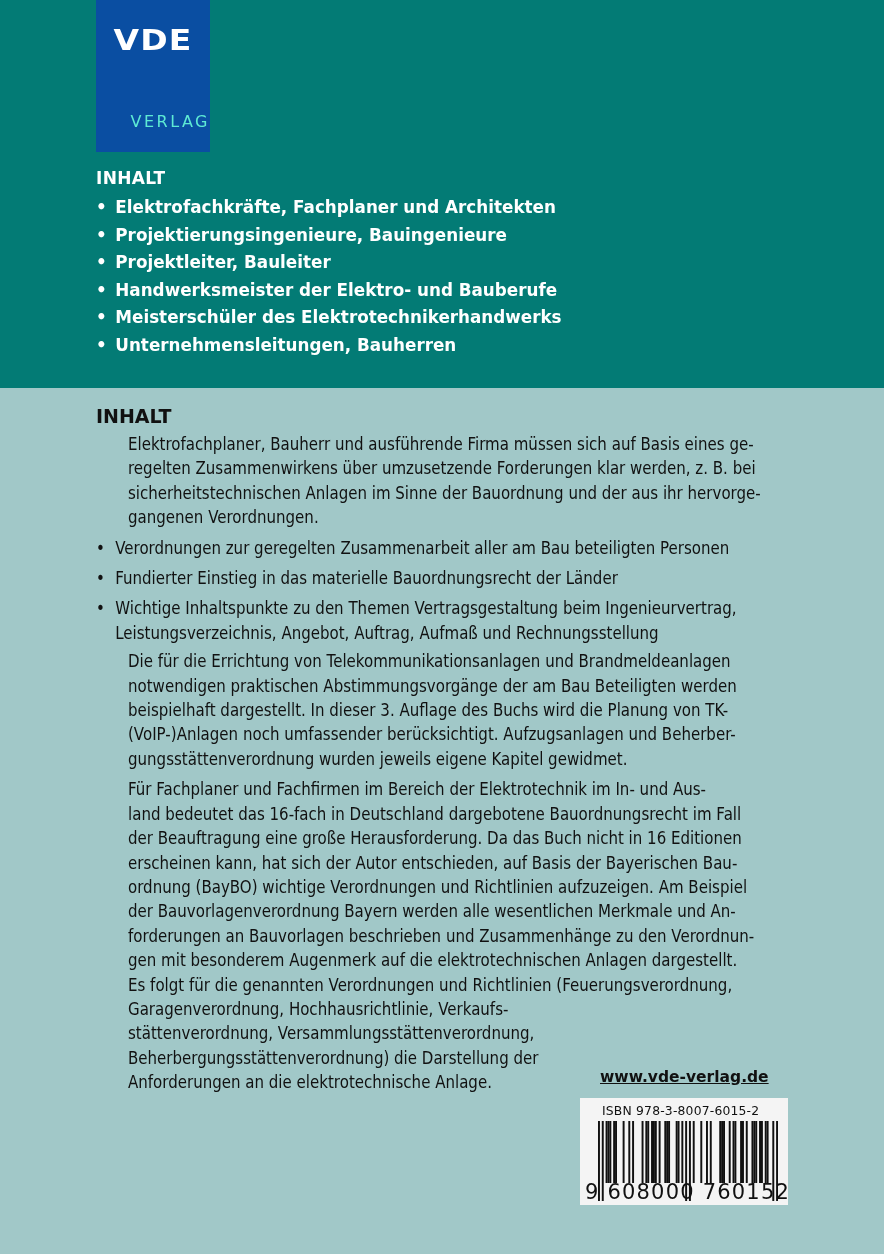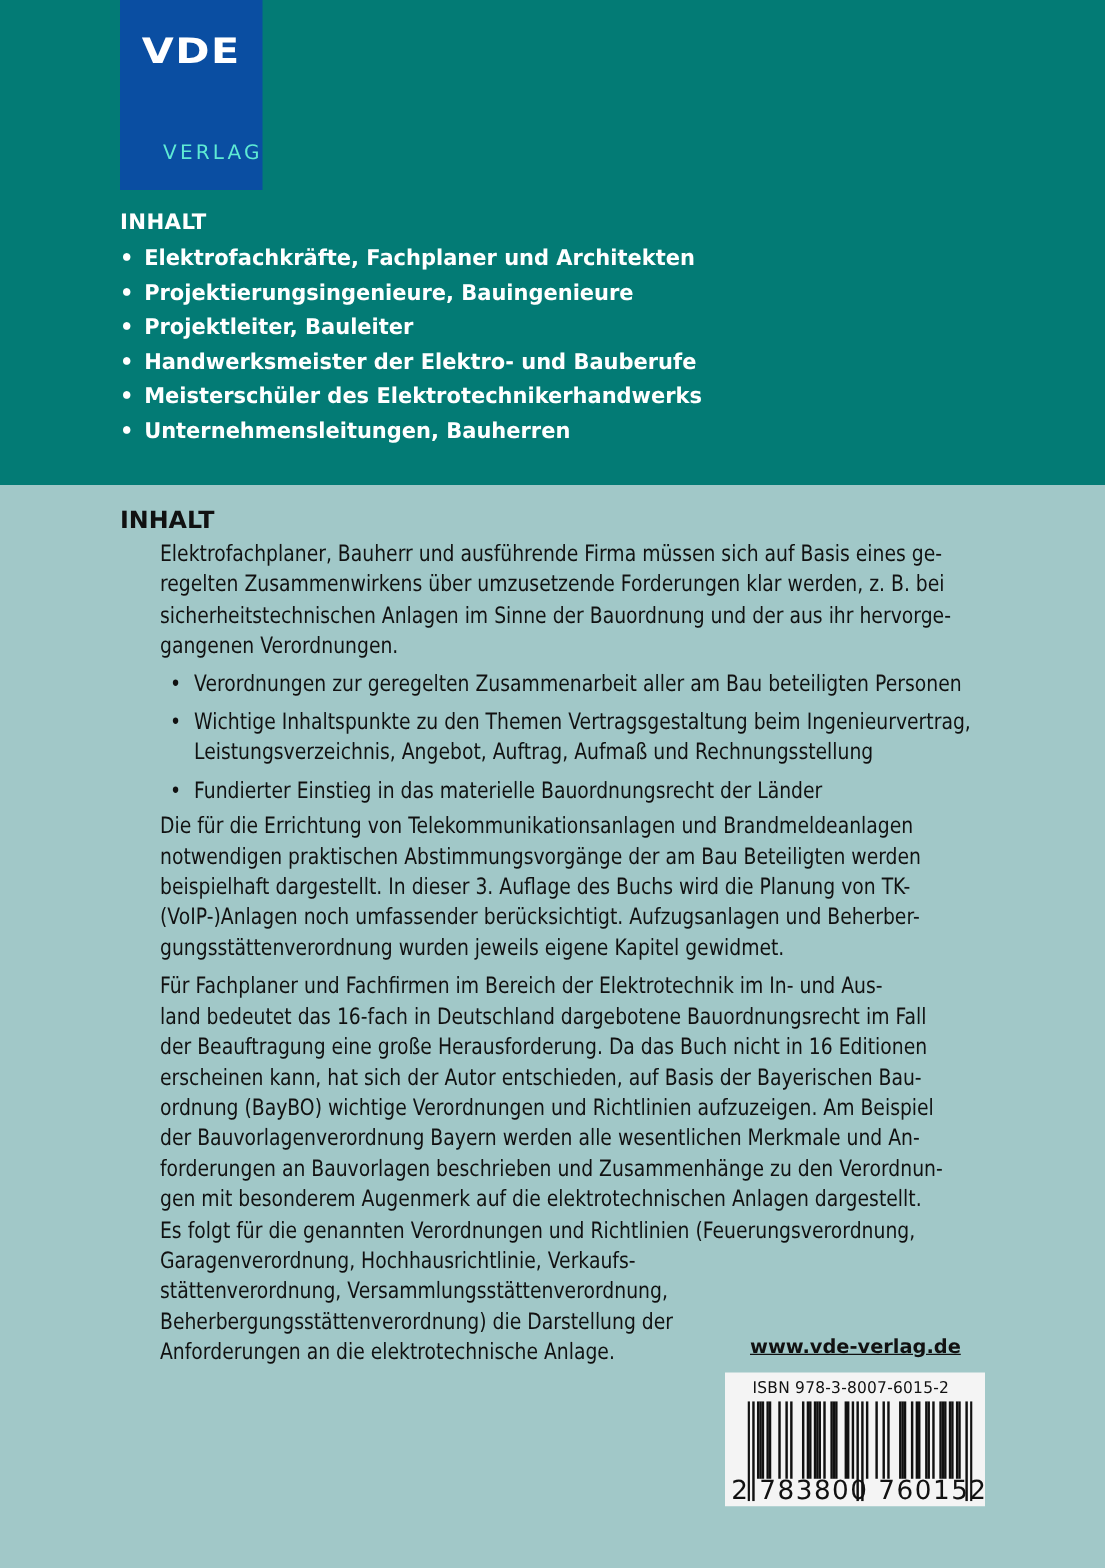--- a/index.html
+++ b/index.html
@@ -38,21 +38,21 @@
   .leser li { font-size: 17.4px; line-height: 27.6px; white-space: nowrap; transform-origin: left; transform: scaleX(0.965); }
   .leser li .b { display: inline-block; width: 20px; }
 
   .content {
     position: absolute; left: 96px; top: 405px; width: 700px;
     font-family: "DejaVu Sans", sans-serif;
   }
   .content h2 { margin: 0 0 5px 0; font-size: 19px; font-weight: bold; }
   .line { font-size: 18px; line-height: 24.4px; white-space: nowrap; transform-origin: left; transform: scaleX(0.835); }
   .para { margin-bottom: 4px; margin-left: 32px; }
-  .bullet { margin-top: 6px; margin-left: 40px; }
+  .bullet { margin-top: 6px; }
   .bullet .line.cont { padding-left: 23px; }
   .bullet .line .b { display: inline-block; width: 23px; }
   .bold .line { font-weight: bold; transform: scaleX(0.79); }
 
   .url {
     position: absolute; left: 600px; top: 1068px;
     font-family: "DejaVu Sans", sans-serif; font-weight: bold; font-size: 15.5px;
     color: #111;
     text-decoration: underline;
   }
@@ -100,25 +100,25 @@
       <div class="line">Elektrofachplaner, Bauherr und ausführende Firma müssen sich auf Basis eines ge-</div>
       <div class="line">regelten Zusammenwirkens über umzusetzende Forderungen klar werden, z. B. bei</div>
       <div class="line">sicherheitstechnischen Anlagen im Sinne der Bauordnung und der aus ihr hervorge-</div>
       <div class="line">gangenen Verordnungen.</div>
     </div>
   <div id="bullets">
       <div class="bullet">
         <div class="line"><span class="b">•</span><span>Verordnungen zur geregelten Zusammenarbeit aller am Bau beteiligten Personen</span></div>
       </div>
       <div class="bullet">
+        <div class="line"><span class="b">•</span><span>Fundierter Einstieg in das materielle Bauordnungsrecht der Länder</span></div>
+      </div>
+      <div class="bullet">
         <div class="line"><span class="b">•</span><span>Wichtige Inhaltspunkte zu den Themen Vertragsgestaltung beim Ingenieurvertrag,</span></div>
         <div class="line cont"><span>Leistungsverzeichnis, Angebot, Auftrag, Aufmaß und Rechnungsstellung</span></div>
-      </div>
-      <div class="bullet">
-        <div class="line"><span class="b">•</span><span>Fundierter Einstieg in das materielle Bauordnungsrecht der Länder</span></div>
       </div>
     </div>
   <div class="para" id="para2" style="margin-top:4px">
       <div class="line">Die für die Errichtung von Telekommunikationsanlagen und Brandmeldeanlagen</div>
       <div class="line">notwendigen praktischen Abstimmungsvorgänge der am Bau Beteiligten werden</div>
       <div class="line">beispielhaft dargestellt. In dieser 3. Auflage des Buchs wird die Planung von TK-</div>
       <div class="line">(VoIP-)Anlagen noch umfassender berücksichtigt. Aufzugsanlagen und Beherber-</div>
       <div class="line">gungsstättenverordnung wurden jeweils eigene Kapitel gewidmet.</div>
     </div>
   <div class="para" id="para3" style="margin-top:6px;margin-bottom:0">
@@ -184,14 +184,14 @@
       <rect x="153.4736842105263" y="0" width="1.944736842105263" height="62" fill="#111"></rect>
       <rect x="155.36842105263156" y="0" width="1.944736842105263" height="62" fill="#111"></rect>
       <rect x="157.26315789473682" y="0" width="1.944736842105263" height="62" fill="#111"></rect>
       <rect x="161.05263157894737" y="0" width="1.944736842105263" height="62" fill="#111"></rect>
       <rect x="162.94736842105263" y="0" width="1.944736842105263" height="62" fill="#111"></rect>
       <rect x="166.73684210526315" y="0" width="1.944736842105263" height="62" fill="#111"></rect>
       <rect x="168.6315789473684" y="0" width="1.944736842105263" height="62" fill="#111"></rect>
       <rect x="174.3157894736842" y="0" width="1.944736842105263" height="80" fill="#111"></rect>
       <rect x="178.10526315789474" y="0" width="1.944736842105263" height="80" fill="#111"></rect>
     </svg>
-  <div class="ean">2 783800 760152</div>
+  <div class="ean">9 608000 760152</div>
 </div>
 
 </body></html>

